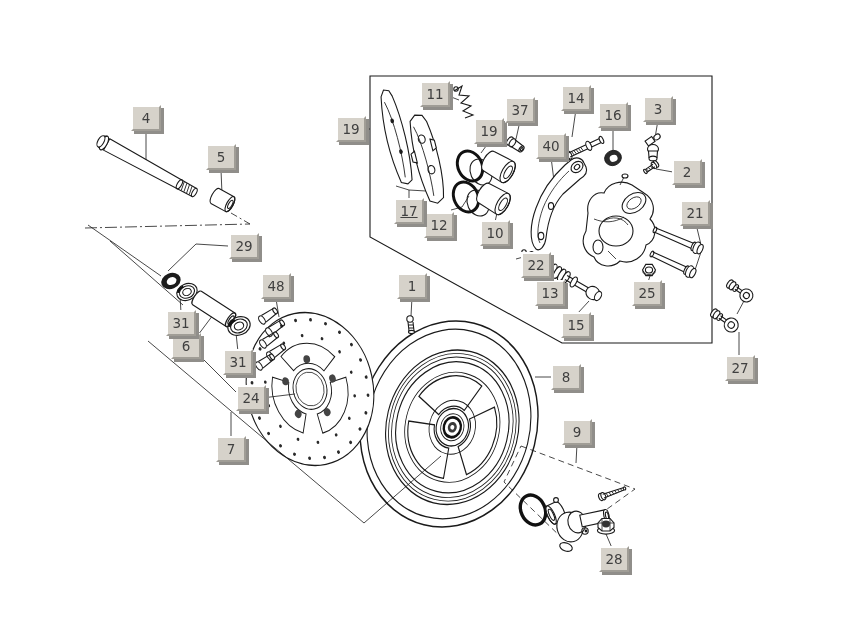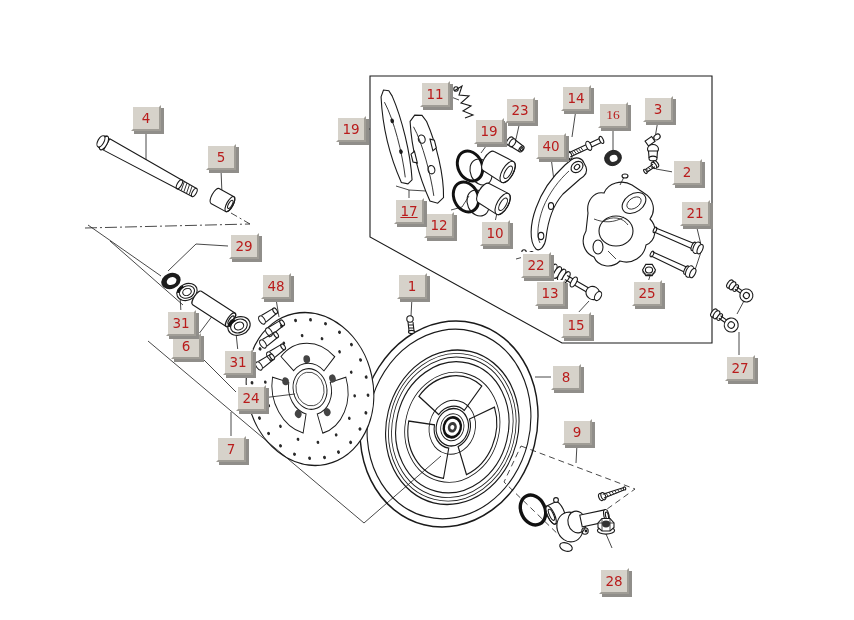--- a/index.html
+++ b/index.html
@@ -9,21 +9,21 @@
   svg *{vector-effect:none;}
   .ln   {fill:none;stroke:#1a1a1a;stroke-width:1.1;}
   .thin {fill:none;stroke:#1a1a1a;stroke-width:0.8;}
   .wf   {fill:#ffffff;stroke:#1a1a1a;stroke-width:1.1;}
   .wf2  {fill:#ffffff;stroke:#1a1a1a;stroke-width:1.4;}
   .dk   {fill:#1c1c1c;stroke:none;}
   .gy   {fill:#3a3a3a;stroke:none;}
   .bold {fill:none;stroke:#111;stroke-width:3;}
   .callout{position:absolute;width:30px;height:26px;box-sizing:border-box;
     background:#d6d2ca;border:2px solid;border-color:#ffffff #a09d96 #a09d96 #ffffff;
-    box-shadow:3px 3px 0 0 #908e8a;color:#b91c1c;font-size:13.5px;line-height:22px;
+    box-shadow:3px 3px 0 0 #908e8a;color:#404040;font-size:13.5px;line-height:22px;
     text-align:center;cursor:default;user-select:none;}
 </style>
 </head>
 <body>
 
 <div id="stage">
 <svg id="art" width="854" height="620" viewBox="0 0 854 620">
 
   <g transform="translate(449,424) rotate(14)">
     <g transform="scale(1,1.18)">
@@ -376,29 +376,29 @@
     <div class="callout" style="left: 171px; top: 333px;">6</div>
     <div class="callout" style="left: 216px; top: 436px;">7</div>
     <div class="callout" style="left: 551px; top: 364px;">8</div>
     <div class="callout" style="left: 562px; top: 419px;">9</div>
     <div class="callout" style="left: 480px; top: 220px;">10</div>
     <div class="callout" style="left: 420px; top: 81px;">11</div>
     <div class="callout" style="left: 424px; top: 212px;">12</div>
     <div class="callout" style="left: 535px; top: 280px;">13</div>
     <div class="callout" style="left: 561px; top: 85px;">14</div>
     <div class="callout" style="left: 561px; top: 312px;">15</div>
-    <div class="callout" style="left: 598px; top: 102px; font-family: Liberation Serif, serif;">16</div>
+    <div class="callout" style="left: 598px; top: 102px;">16</div>
     <div class="callout" style="left: 394px; top: 198px; text-decoration: underline;">17</div>
     <div class="callout" style="left: 336px; top: 116px;">19</div>
     <div class="callout" style="left: 474px; top: 118px;">19</div>
     <div class="callout" style="left: 536px; top: 133px;">40</div>
     <div class="callout" style="left: 680px; top: 200px; text-align: center;">21</div>
     <div class="callout" style="left: 489px; top: 252px; margin-left: 32px;">22</div>
-    <div class="callout" style="left: 505px; top: 97px;">23</div>
+    <div class="callout" style="left: 505px; top: 97px;">37</div>
     <div class="callout" style="left: 236px; top: 385px;">24</div>
     <div class="callout" style="left: 632px; top: 280px;">25</div>
     <div class="callout" style="left: 261px; top: 273px;">48</div>
     <div class="callout" style="left: 725px; top: 355px;">27</div>
-    <div class="callout" style="left: 599px; top: 568px; text-align: center;">28</div>
+    <div class="callout" style="left: 599px; top: 546px; text-align: center;">28</div>
     <div class="callout" style="left: 223px; top: 233px; margin-left: 6px;">29</div>
     <div class="callout" style="left: 166px; top: 310px;">31</div>
     <div class="callout" style="left: 223px; top: 349px;">31</div>
   </div>
 
 </body></html>

